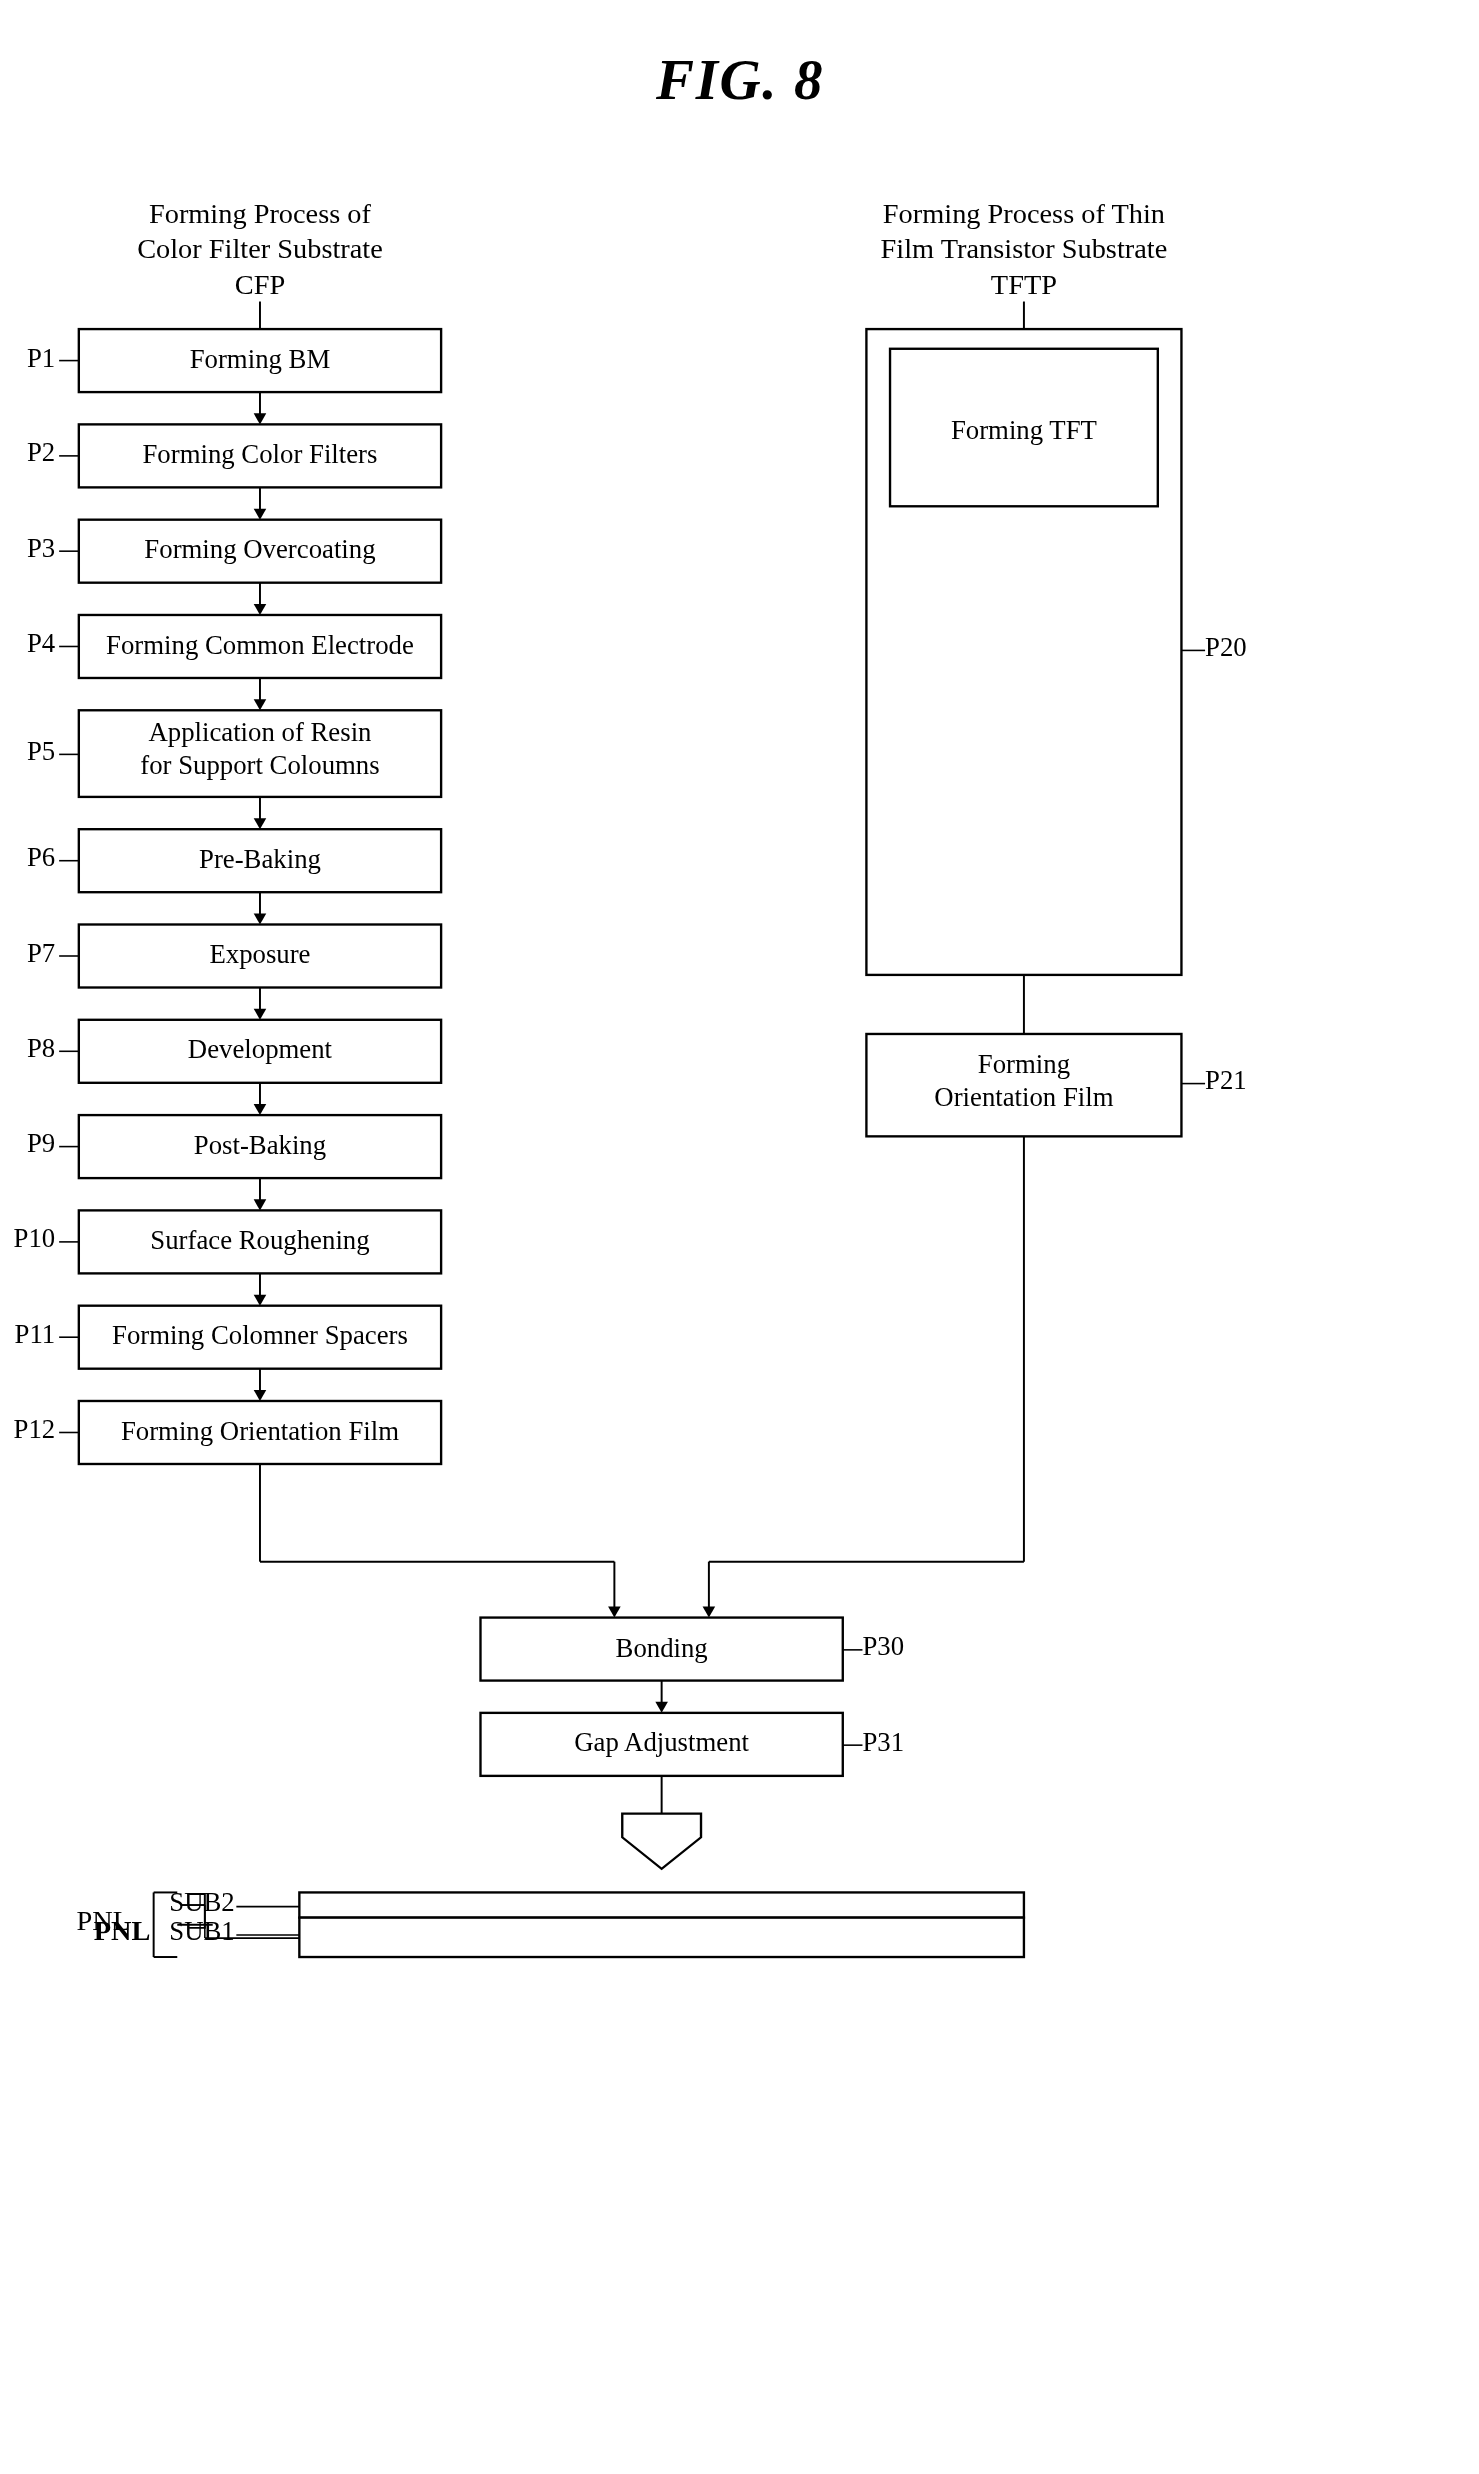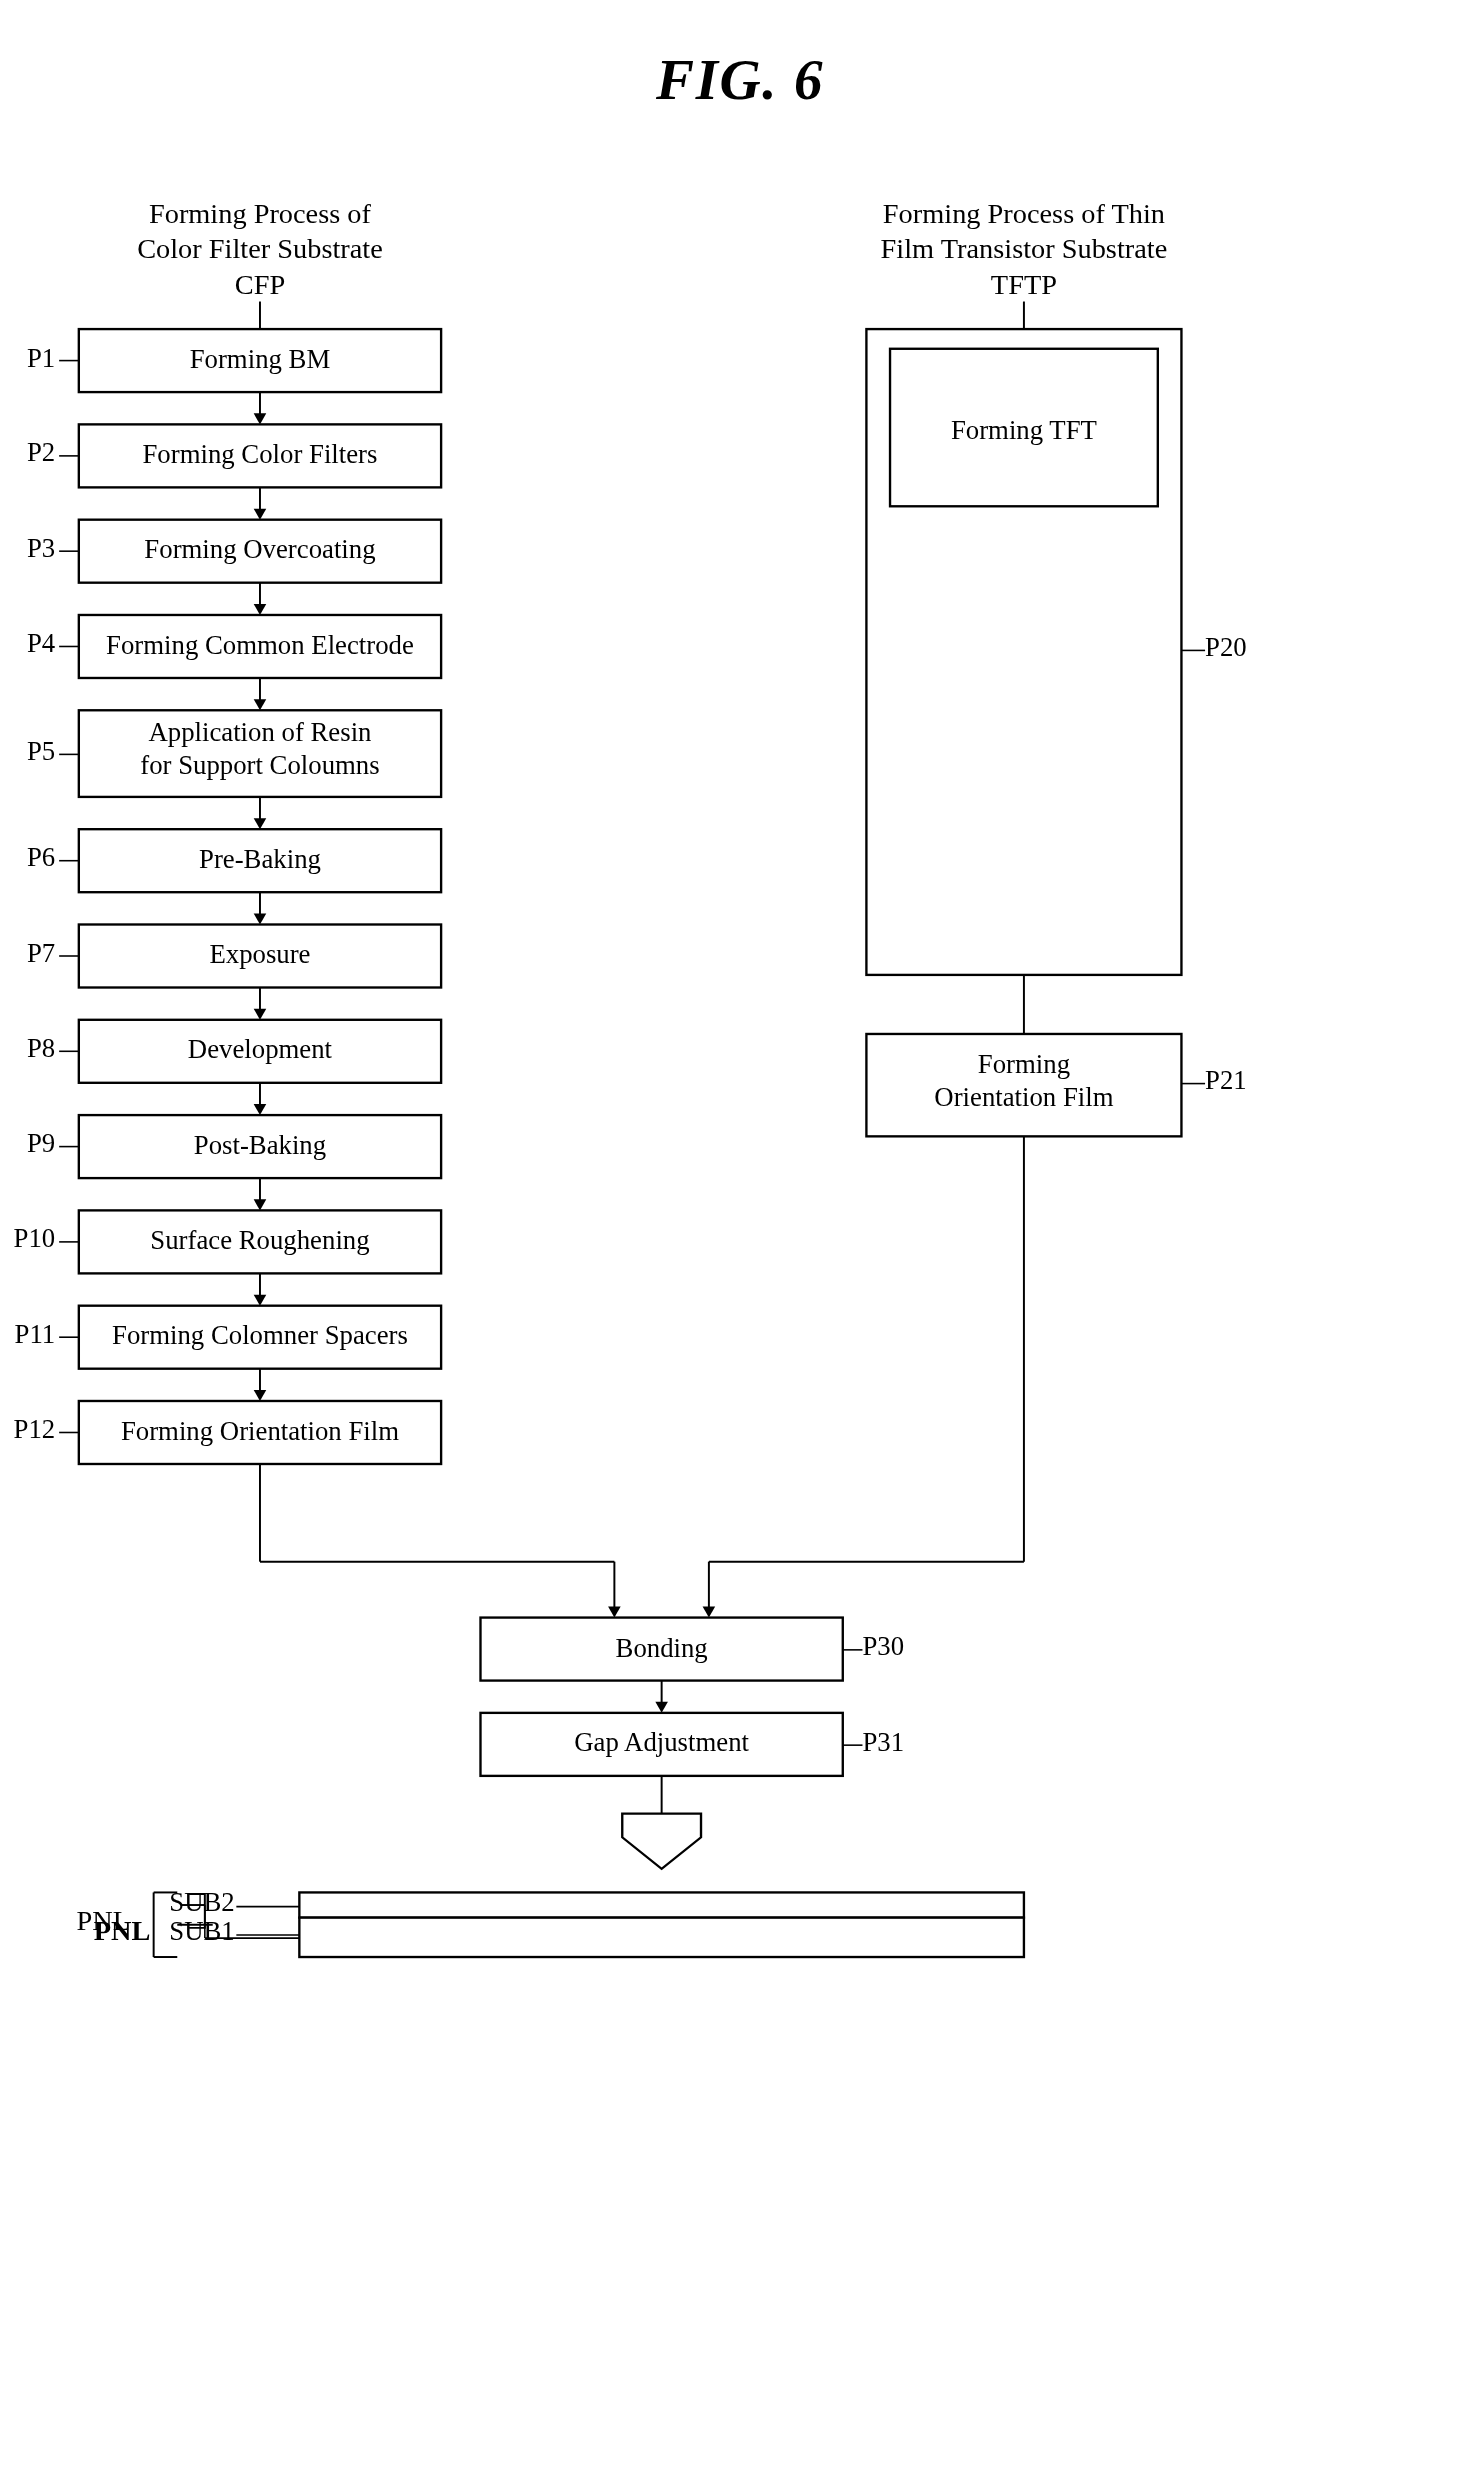--- a/index.html
+++ b/index.html
@@ -34,21 +34,21 @@
       top: 0;
       left: 0;
       width: 100%;
       height: 100%;
       pointer-events: none;
     }
   </style>
 </head>
 <body>
 
-<div class="page-title">FIG. 6</div>
+<div class="page-title">FIG. 8</div>
 
 <div class="diagram-container">
   <svg class="diagram-svg" viewBox="0 0 1879 2980" xmlns="http://www.w3.org/2000/svg">
 
     <text x="330" y="100" font-family="Times New Roman, serif" font-size="36" text-anchor="middle">Forming Process of</text>
     <text x="330" y="145" font-family="Times New Roman, serif" font-size="36" text-anchor="middle">Color Filter Substrate</text>
     <text x="330" y="190" font-family="Times New Roman, serif" font-size="36" text-anchor="middle">CFP</text>
 
     <text x="1300" y="100" font-family="Times New Roman, serif" font-size="36" text-anchor="middle">Forming Process of Thin</text>
     <text x="1300" y="145" font-family="Times New Roman, serif" font-size="36" text-anchor="middle">Film Transistor Substrate</text>

